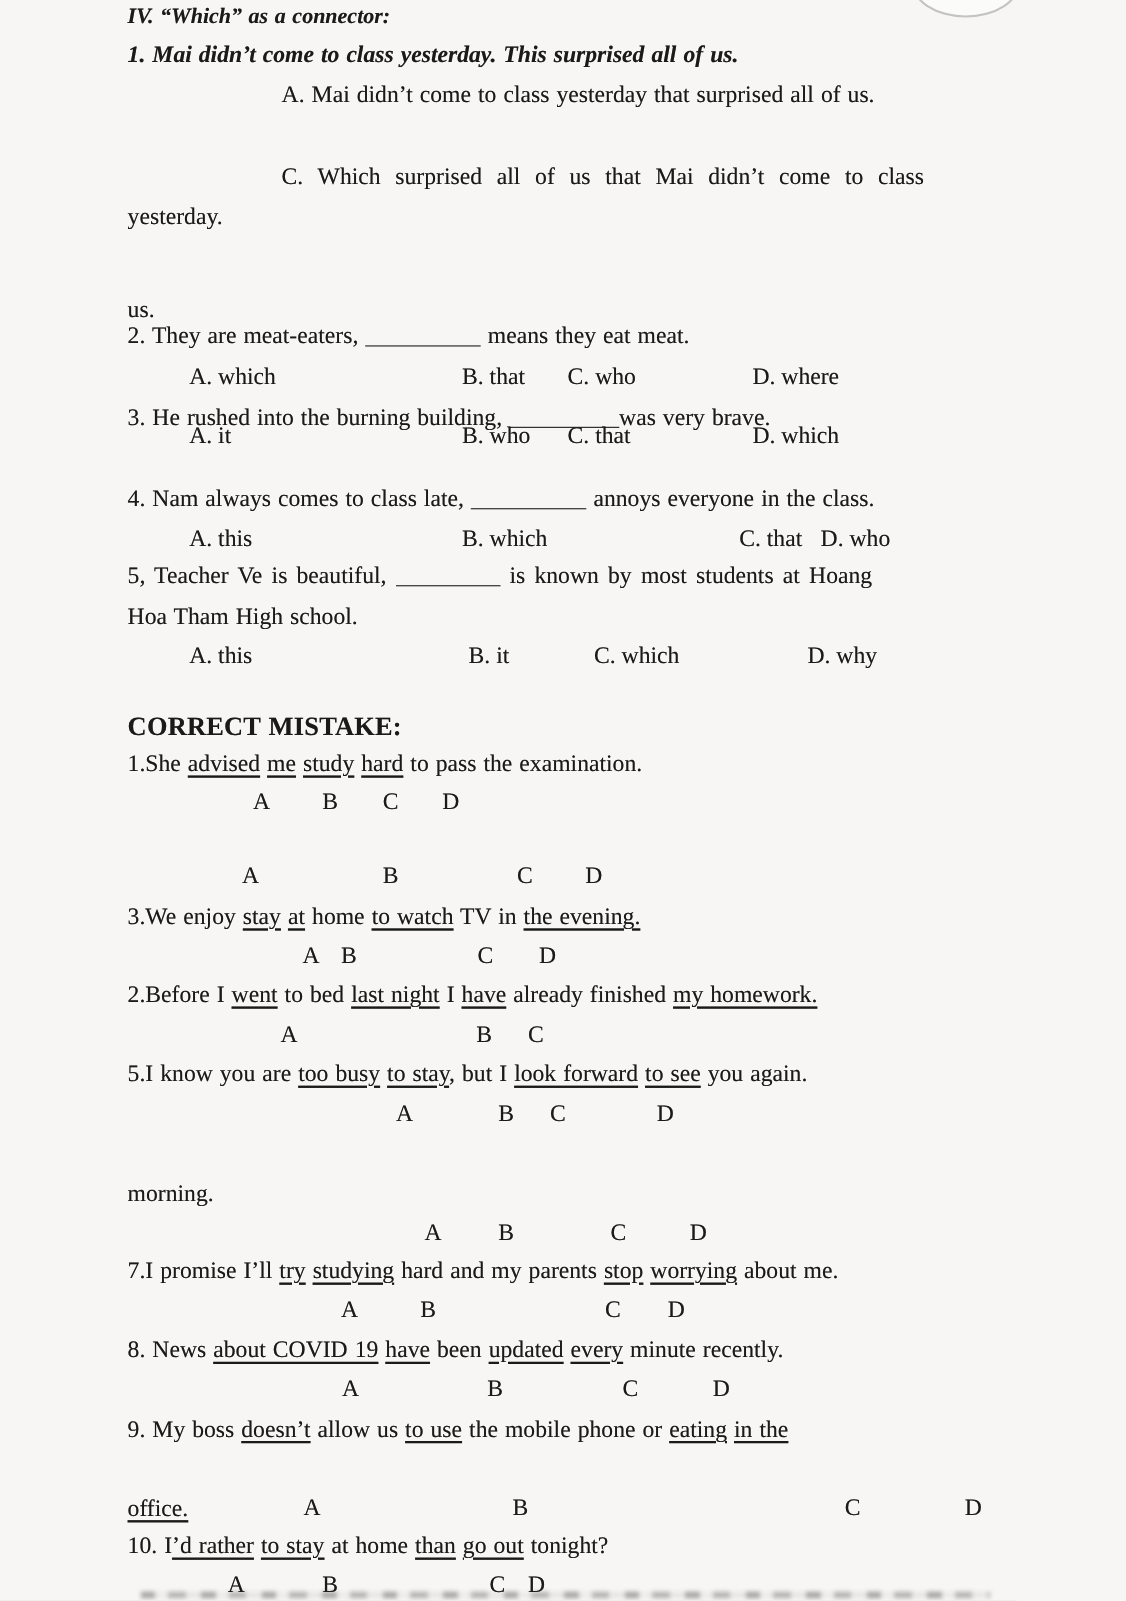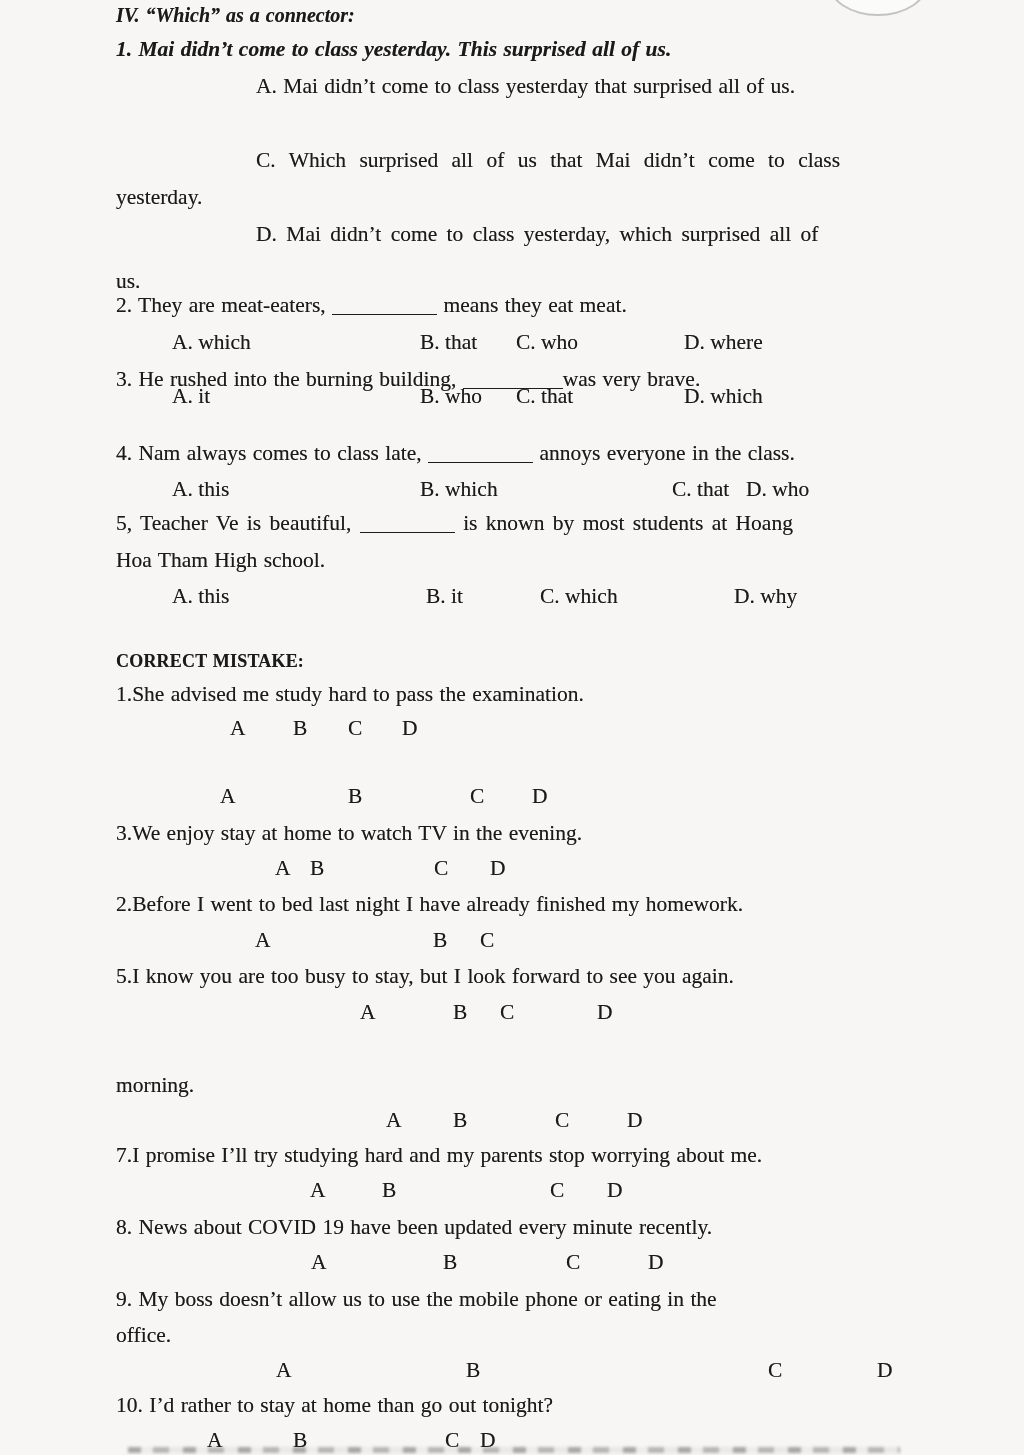--- a/index.html
+++ b/index.html
@@ -11,24 +11,24 @@
   }
   .line{
     position:absolute;left:116px;
     font-size:21.5px;line-height:27px;white-space:nowrap;
     word-spacing:1px;
     text-shadow:0 0 .6px rgba(25,25,25,.5);
   }
   .opt{left:256px;}
   .bi{font-weight:bold;font-style:italic;}
   .head-iv{font-size:20px;}
-  .cmhead{font-weight:bold;font-size:18px;letter-spacing:.2px;}
+  .cmhead{font-weight:bold;font-size:24px;letter-spacing:.2px;}
   .letters{position:absolute;left:0;top:0;width:1024px;height:30px;font-size:21.5px;}
   .letters span{position:absolute;top:0;text-shadow:0 0 .6px rgba(25,25,25,.5);}
-  .u{text-decoration-thickness:1.9px;text-underline-offset:4px;}
+  .u{text-decoration:underline;text-decoration-thickness:1.9px;text-underline-offset:4px;margin-top:36px;}
   .blank{
     display:inline-block;height:2px;border-bottom:1.9px solid #1c1c1c;
     vertical-align:-3px;
   }
   .w105{width:105px;} .w100{width:100px;} .w95{width:95px;}
   .arc{
     position:absolute;top:-50px;left:828px;width:96px;height:62px;
     border:2px solid #c3c3c3;border-radius:50%;background:#fbfbfa;
   }
   .smudge{
@@ -45,21 +45,20 @@
 <div class="page">
 
   <div class="arc"></div>
 
   <div class="line bi head-iv" style="top:2px">IV. “Which” as a connector:</div>
 
   <div class="line bi" style="top:36px">1. Mai didn’t come to class yesterday. This surprised all of us.</div>
   <div class="line opt" style="top:73px">A. Mai didn’t come to class yesterday that surprised all of us.</div>
   <div class="line opt" style="top:147px;word-spacing:8px">C. Which surprised all of us that Mai didn’t come to class</div>
   <div class="line" style="top:184px">yesterday.</div>
-  <div class="line opt" style="top:221px;word-spacing:4px">D. Mai didn’t come to class yesterday, which surprised all of</div>
   <div class="line" style="top:268px">us.</div>
 
   <div class="line" style="top:292px"><span>2. They are meat-eaters, </span><span class="blank w105"></span><span> means they eat meat.</span></div>
   <div class="letters" style="top:330px">
     <span style="left:172px">A. which</span>
     <span style="left:420px">B. that</span>
     <span style="left:516px">C. who</span>
     <span style="left:684px">D. where</span>
   </div>
 

